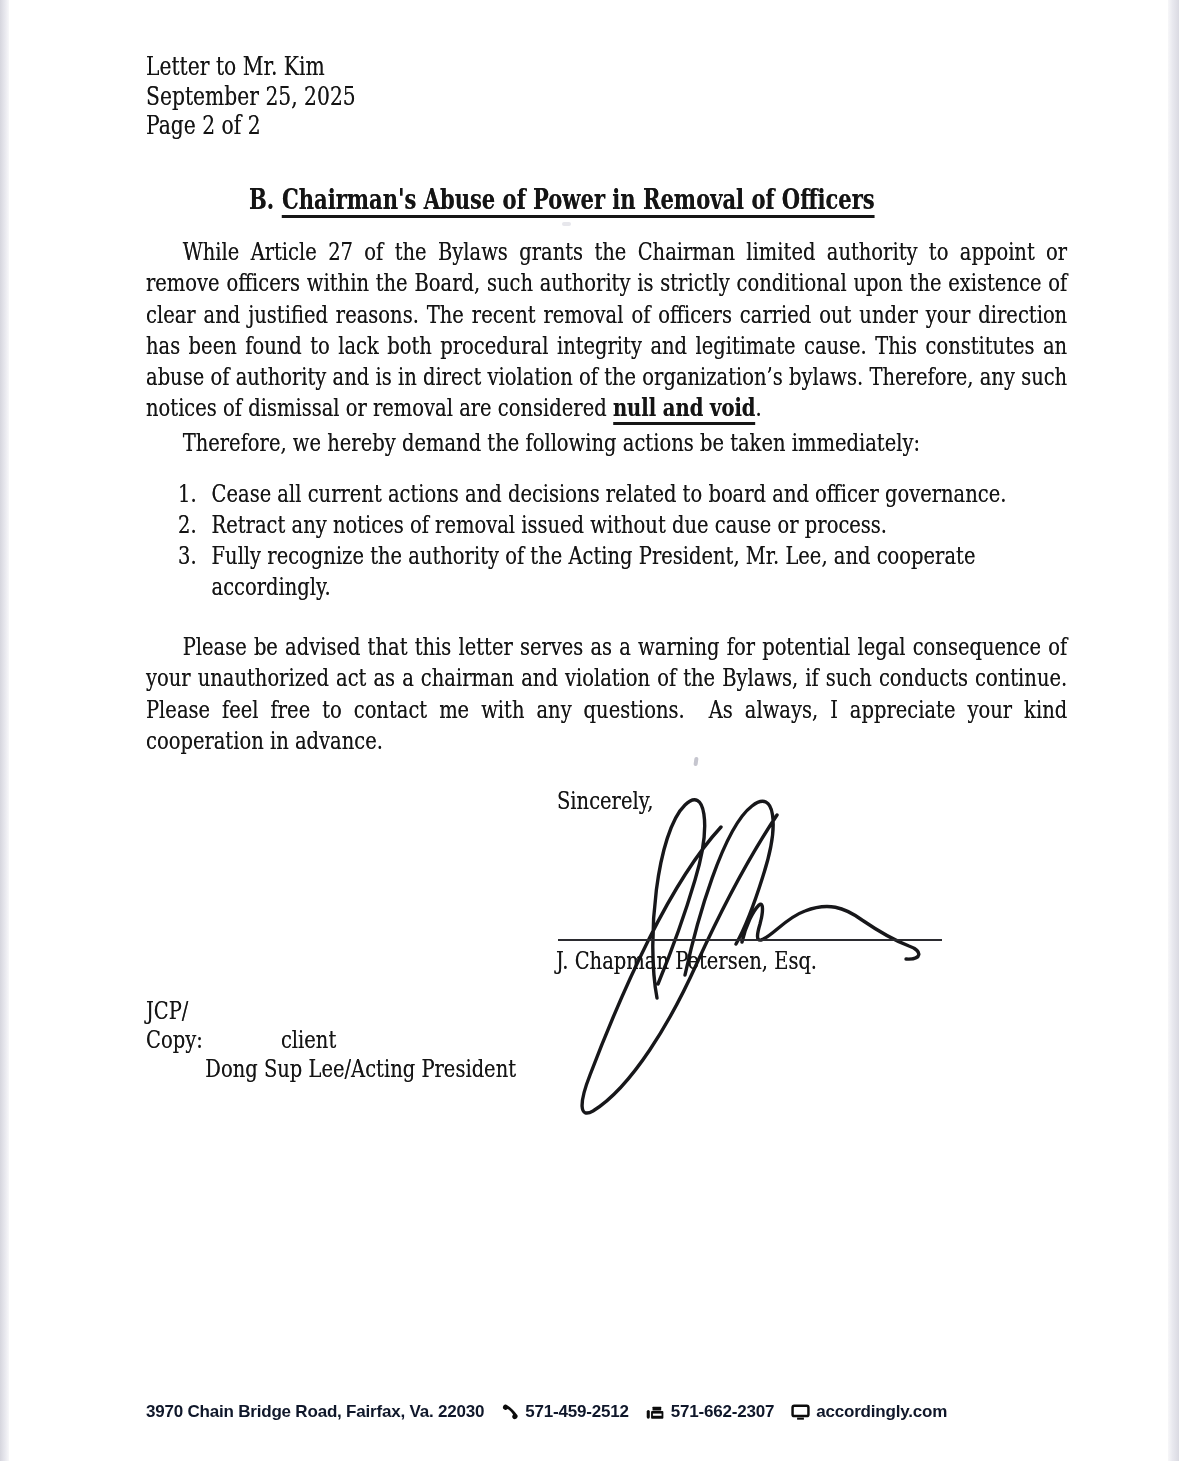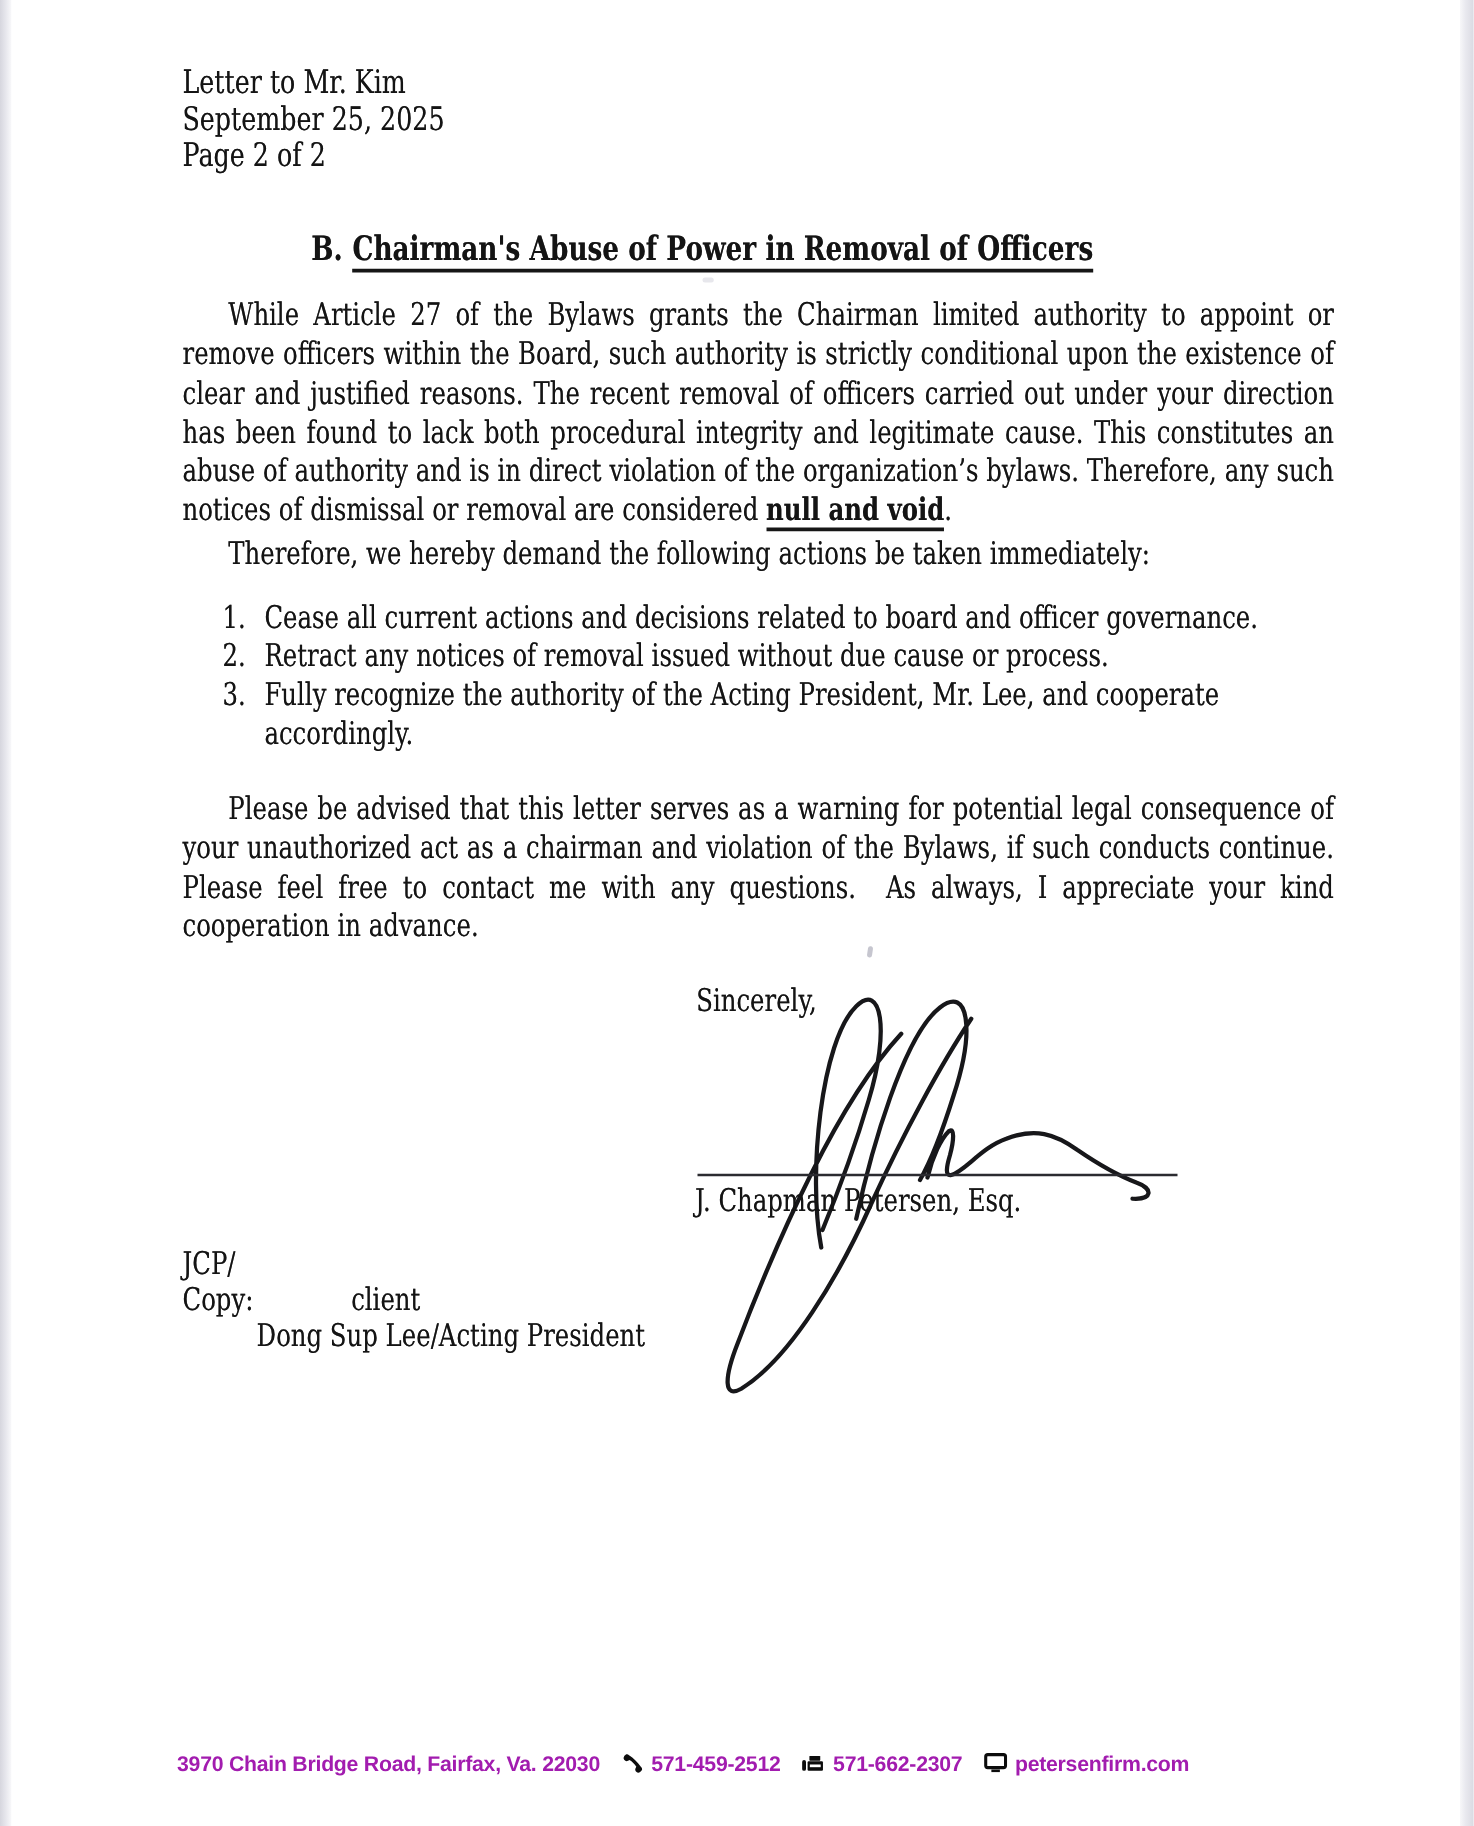--- a/index.html
+++ b/index.html
@@ -36,22 +36,22 @@
   .sig-line{left:558px;top:939px;width:384px;height:0;border-top:2.2px solid #2b2b30;}
   .signer{left:556px;top:946px;font-size:25px;white-space:nowrap;}
   
   .ref{left:146px;top:997px;font-size:25px;line-height:28.8px;width:800px;}
   .ref .copyline{position:relative;}
   .ref .client{position:absolute;left:173px;top:0;}
   .ref .copyname{margin-left:76px;}
   
   .footer{left:0;top:1402px;width:1093px;display:flex;justify-content:center;align-items:center;gap:17px;
     font-family:"Liberation Sans","DejaVu Sans",sans-serif;font-weight:bold;font-size:17px;
-    letter-spacing:-.2px;color:#a21caf;}
-  .fgroup{display:flex;gap:6px;}
+    letter-spacing:-.2px;color:#0f172a;}
+  .fgroup{display:flex;align-items:center;gap:6px;}
   .ficon{display:inline-block;}
   
   .speck1{left:694px;top:757px;width:4px;height:9px;background:#c6c6cf;border-radius:2px;transform:rotate(8deg);}
   .speck3{left:562px;top:222px;width:9px;height:4px;background:#e7e7ec;border-radius:2px;}
   svg{display:block;}
 </style>
 </head>
 <body>
 
 <div class="edge-left"></div>
@@ -135,15 +135,15 @@
       <rect x="5.6" y="7.4" width="13.6" height="8.4" rx="1" fill="#0c0c0c"></rect>
       <rect x="7.6" y="10.2" width="9.6" height="2.4" fill="#ffffff"></rect>
     </svg>
     <span>571-662-2307</span>
   </span>
   <span class="fgroup">
     <svg class="ficon" width="19" height="17" viewBox="0 0 20 18">
       <rect x="1.6" y="1.8" width="16.8" height="11" rx="1.8" fill="none" stroke="#0c0c0c" stroke-width="2.6"></rect>
       <rect x="6.4" y="14.4" width="7.2" height="2.2" fill="#0c0c0c"></rect>
     </svg>
-    <span>petersenfirm.com</span>
+    <span>accordingly.com</span>
   </span>
 </div>
 
 </body></html>

